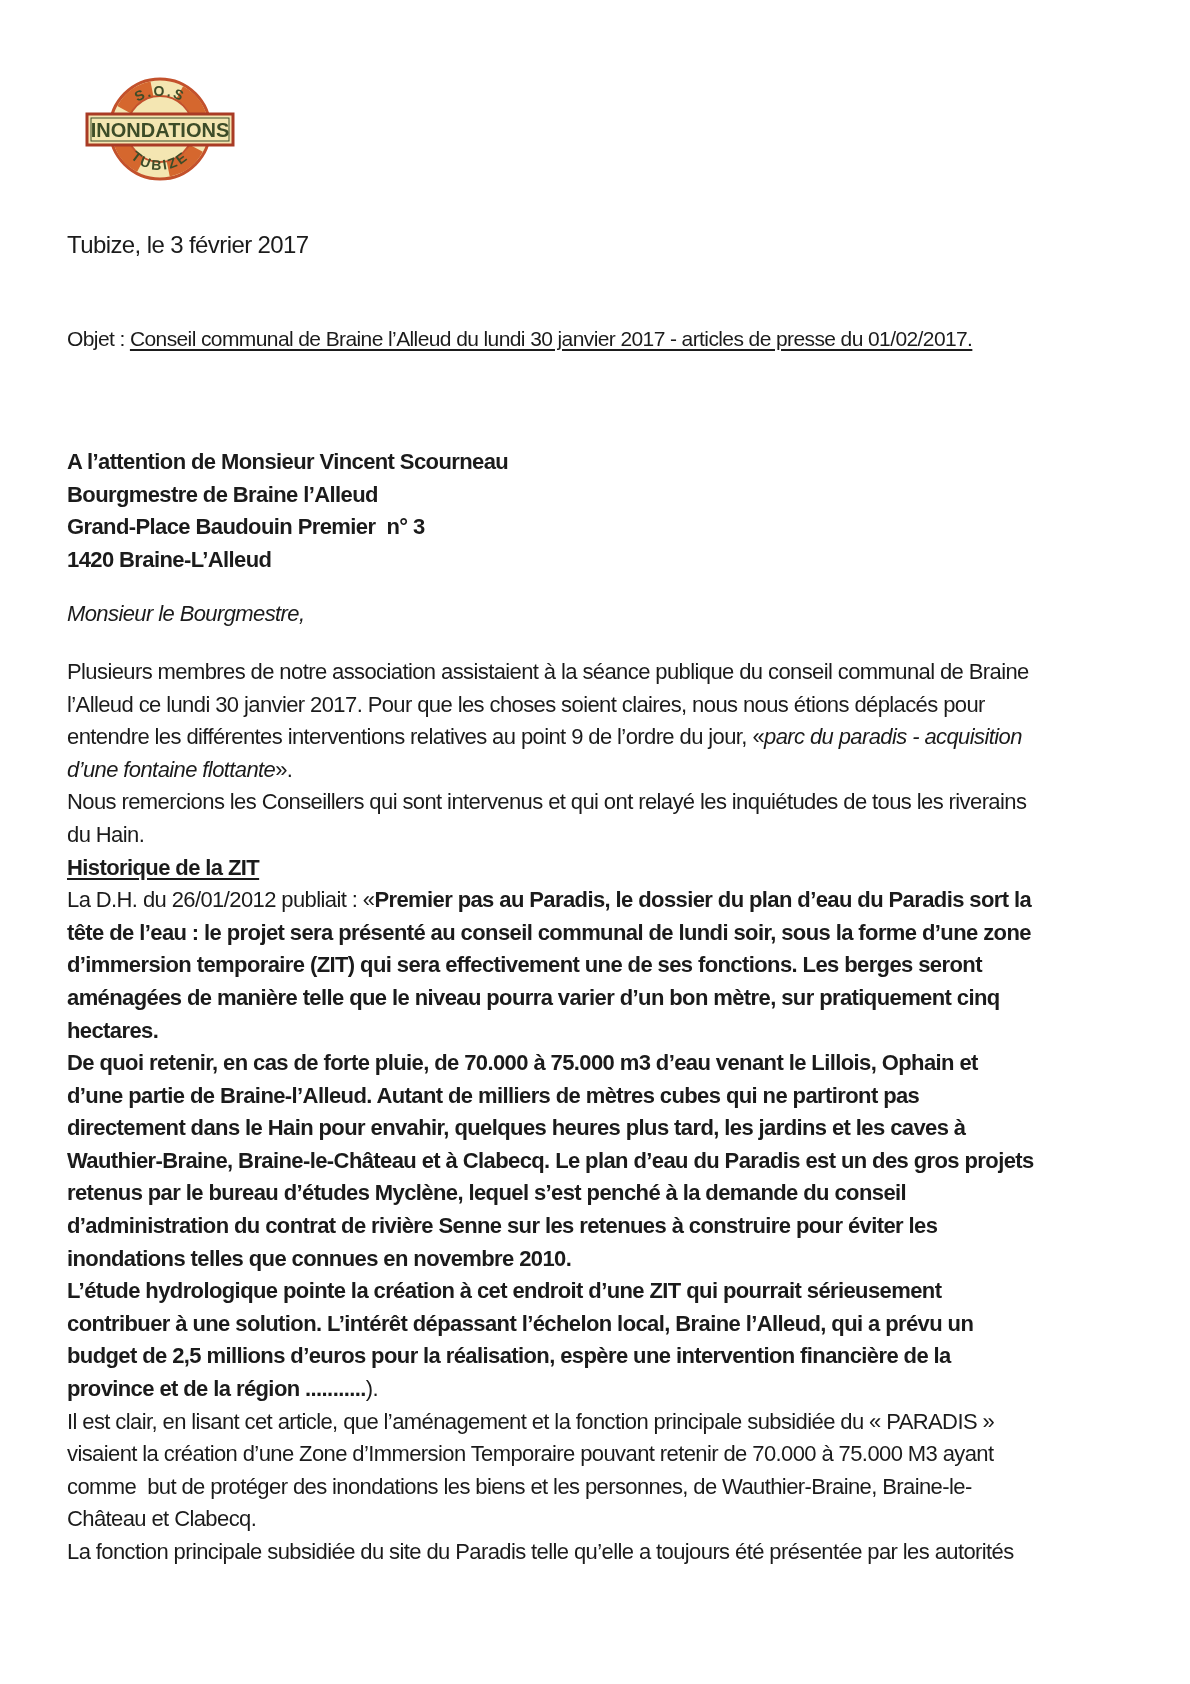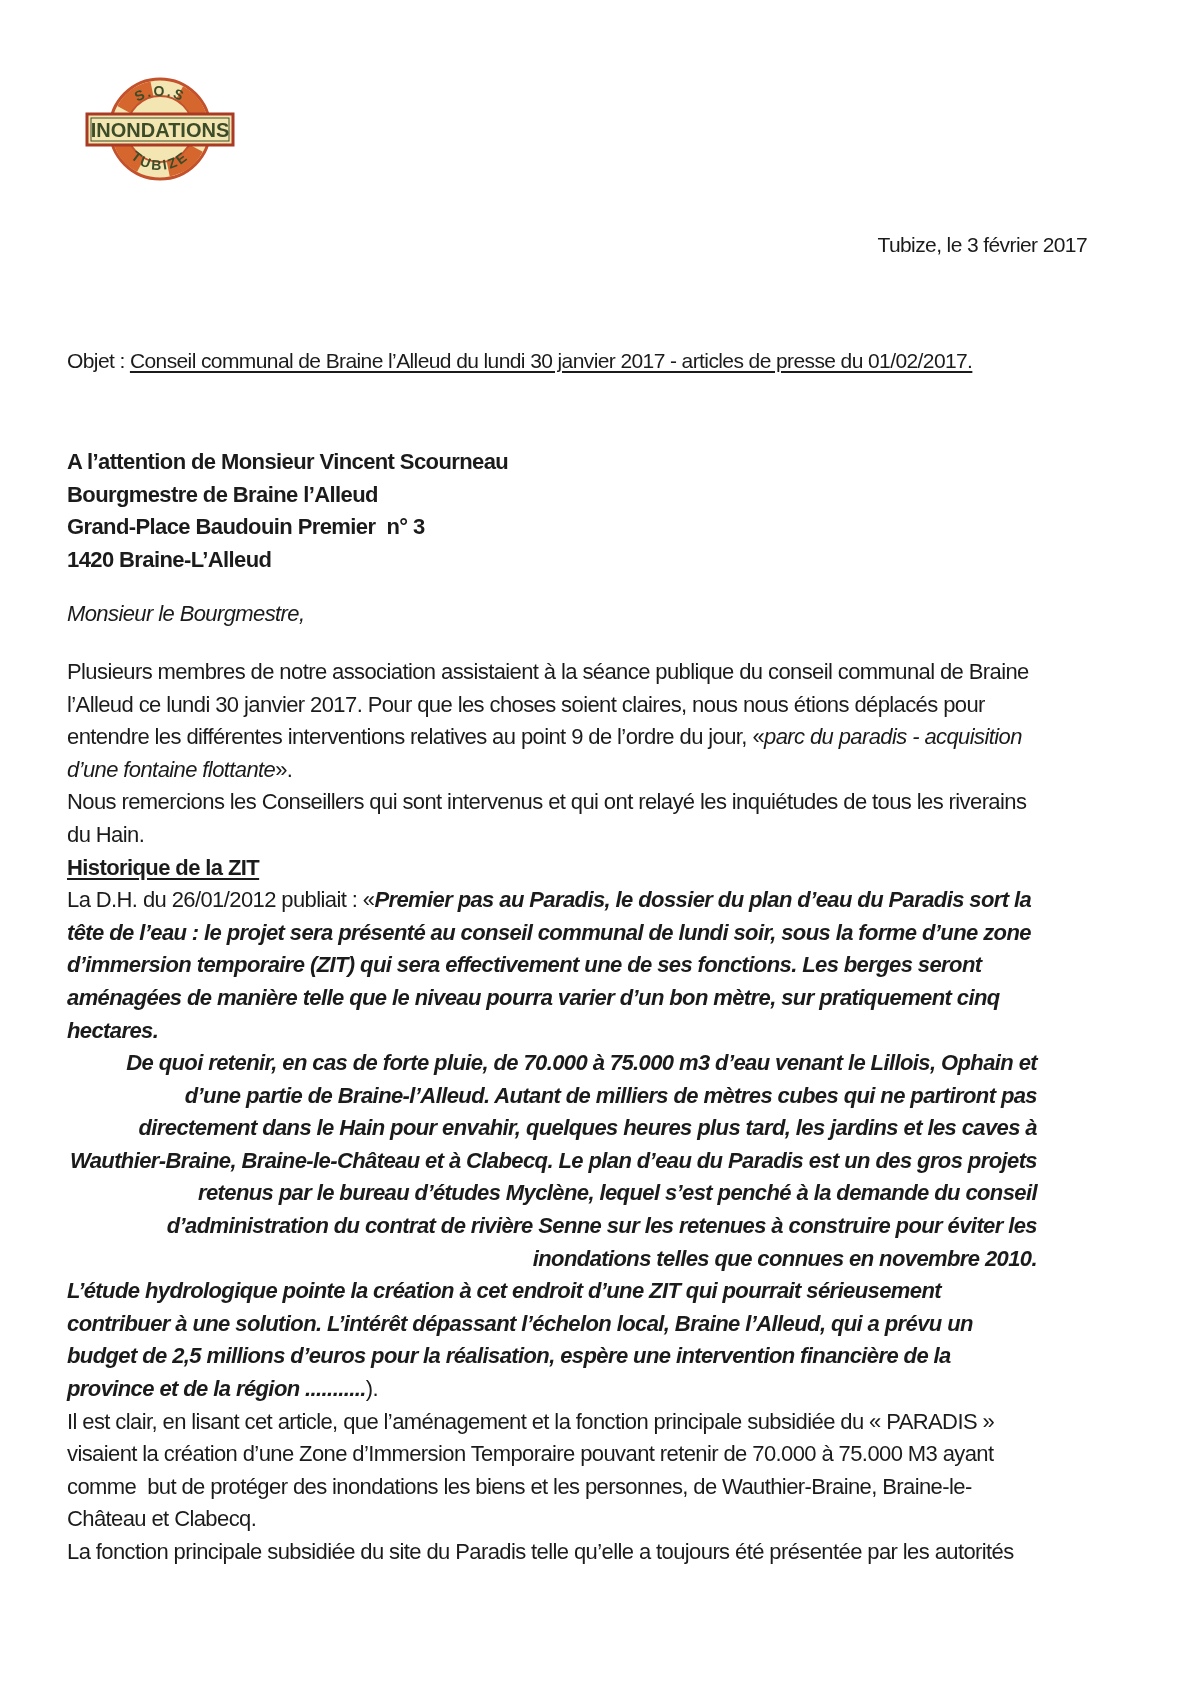--- a/index.html
+++ b/index.html
@@ -8,34 +8,34 @@
     width:1190px;height:1684px;
     background:#ffffff;
     font-family:"Liberation Sans","DejaVu Sans",sans-serif;
     color:#1b1b1b;
     overflow:hidden;
   }
   .txt{white-space:pre-wrap;}
   .logo{position:absolute;left:85px;top:73px;width:150px;height:112px;}
   .date-line{
     position:absolute;top:228px;left:67px;width:1020px;
-    text-align:right;font-size:21px;letter-spacing:-0.6px;line-height:33px;
+    font-size:24px;letter-spacing:-0.6px;line-height:33px;
   }
   .subject-line{
-    position:absolute;top:344px;left:67px;width:1060px;
+    position:absolute;top:322px;left:67px;width:1060px;
     font-size:21px;letter-spacing:-0.6px;line-height:33px;
   }
   .u{text-decoration:underline;text-underline-offset:3px;}
   .body-block{
     position:absolute;top:446px;left:67px;width:970px;
     font-size:22px;letter-spacing:-0.6px;line-height:32.6px;
   }
   .body-block p{margin:0;}
   .it{font-style:italic;}
-  .bi{font-weight:bold;font-style:italic;text-align:right;}
+  .bi{font-weight:bold;}
   .recipient{font-weight:bold;margin-bottom:22px;}
   .salutation{margin-bottom:25px;font-style:italic;}
   .para-group{}
   .heading{font-weight:bold;}
 </style>
 </head>
 <body>
 
 <div class="page">
 

